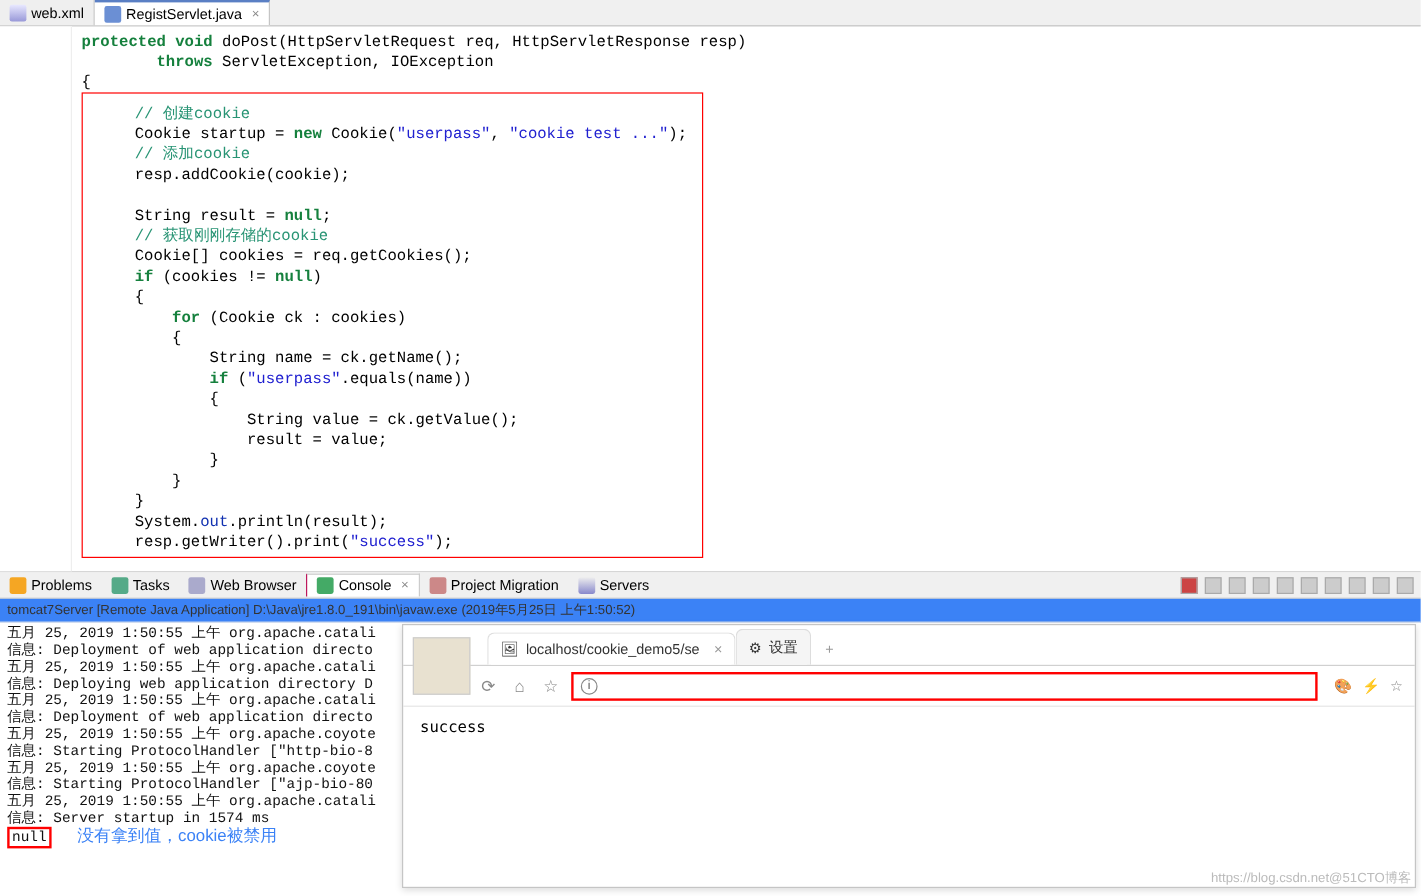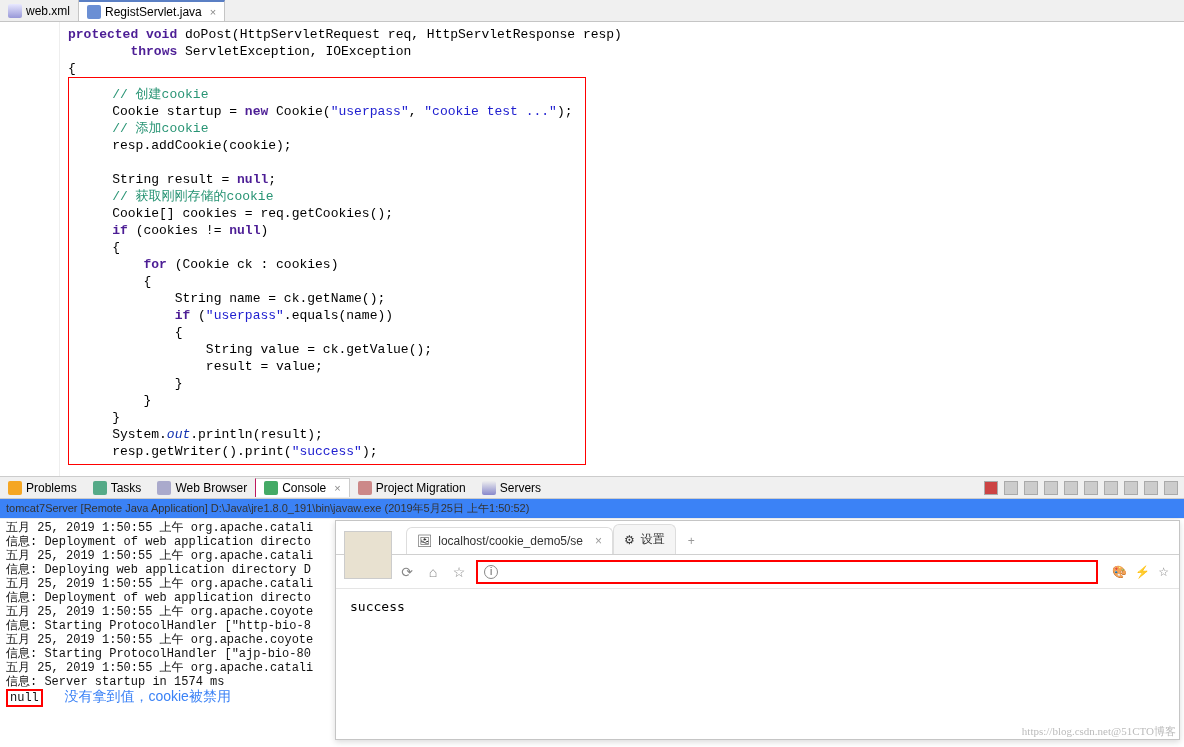--- a/index.html
+++ b/index.html
@@ -9,24 +9,24 @@
 .tab { display: flex; align-items: center; padding: 2px 8px; border-right: 1px solid #c5c5c5; background: #efefef; gap: 4px; cursor: pointer; }
 .tab.active { background: #fff; border-top: 2px solid #5a7fc4; justify-content: space-between; }
 .tab-icon { width: 14px; height: 14px; display: inline-block; }
 .icon-xml { background: linear-gradient(#e8e8ff,#9898d8); border-radius: 2px; }
 .icon-java { background: #6b8fd4; border-radius: 2px; position: relative; }
 .tab-close { color: #888; font-size: 11px; margin-left: 4px; }
 
 .editor-pane { height: 455px; border-bottom: 1px solid #ccc; display: flex; }
 .gutter { width: 60px; background: #fff; border-right: 1px solid #eee; }
 .code-area { flex: 1; padding: 4px 8px; font-family: Consolas, "Courier New", monospace; font-size: 13px; line-height: 17px; white-space: pre; overflow: hidden; }
-.kw { color: #4c1d95; font-weight: bold; }
+.kw { color: #15803d; font-weight: bold; }
 .com { color: #289474; }
 .str { color: #2020d0; }
-.stat { color: #1030b0; font-style: italic; }
+.stat { color: #1030b0; }
 .redbox { border: 1px solid #ff0000; padding: 8px 12px 4px 12px; display: inline-block; }
 
 .bottom-tabs { display: flex; background: #f0f0f0; border-bottom: 1px solid #ccc; height: 22px; align-items: center; }
 .btab { display: flex; align-items: center; gap: 4px; padding: 2px 8px; cursor: pointer; }
 .btab.active { background: #fff; border-top: 1px solid #ccc; border-left: 1px solid #be185d; border-right: 1px solid #ccc; align-items: center; }
 .btab-icon { width: 14px; height: 14px; display: inline-block; }
 .icon-problems { background: #f5a623; border-radius: 2px; }
 .icon-tasks    { background: #5a8; border-radius: 2px; }
 .icon-web      { background: #aac; border-radius: 2px; }
 .icon-console  { background: #4a6; border-radius: 2px; }
@@ -48,21 +48,21 @@
 .bw-tab-inactive { background: #f5f5f5; }
 .bw-tab-close { color: #999; margin-left: 6px; font-size: 12px; }
 .bw-newtab { padding: 6px 12px; color: #999; cursor: pointer; }
 .bw-toolbar { height: 34px; display: flex; align-items: center; gap: 8px; padding: 0 10px; border-bottom: 1px solid #e5e5e5; }
 .bw-navbtn { width: 18px; height: 18px; display: flex; align-items: center; justify-content: center; color: #888; cursor: pointer; font-size: 14px; }
 .bw-url { flex: 1; border: 2px solid #f00; height: 24px; display: flex; align-items: center; padding: 0 6px; gap: 6px; color: #555; font-size: 13px; }
 .bw-info { width: 14px; height: 14px; border: 1px solid #888; border-radius: 50%; font-size: 10px; display: flex; align-items: center; justify-content: center; }
 .bw-right { display: flex; gap: 8px; margin-left: 6px; color: #888; }
 .bw-content { padding: 10px 14px; font-family: Consolas, monospace; font-size: 13px; }
 
-.watermark { position: absolute; right: 8px; bottom: 8px; color: #bbb; font-size: 11px; pointer-events: none; font-family: Liberation Serif, serif; }
+.watermark { position: absolute; right: 8px; bottom: 8px; color: #bbb; font-size: 11px; pointer-events: none; }
 </style>
 </head>
 <body>
 
 <div class="tabs-bar">
   <div class="tab">
     <span class="tab-icon icon-xml"></span>
     <span>web.xml</span>
   </div>
   <div class="tab active">

